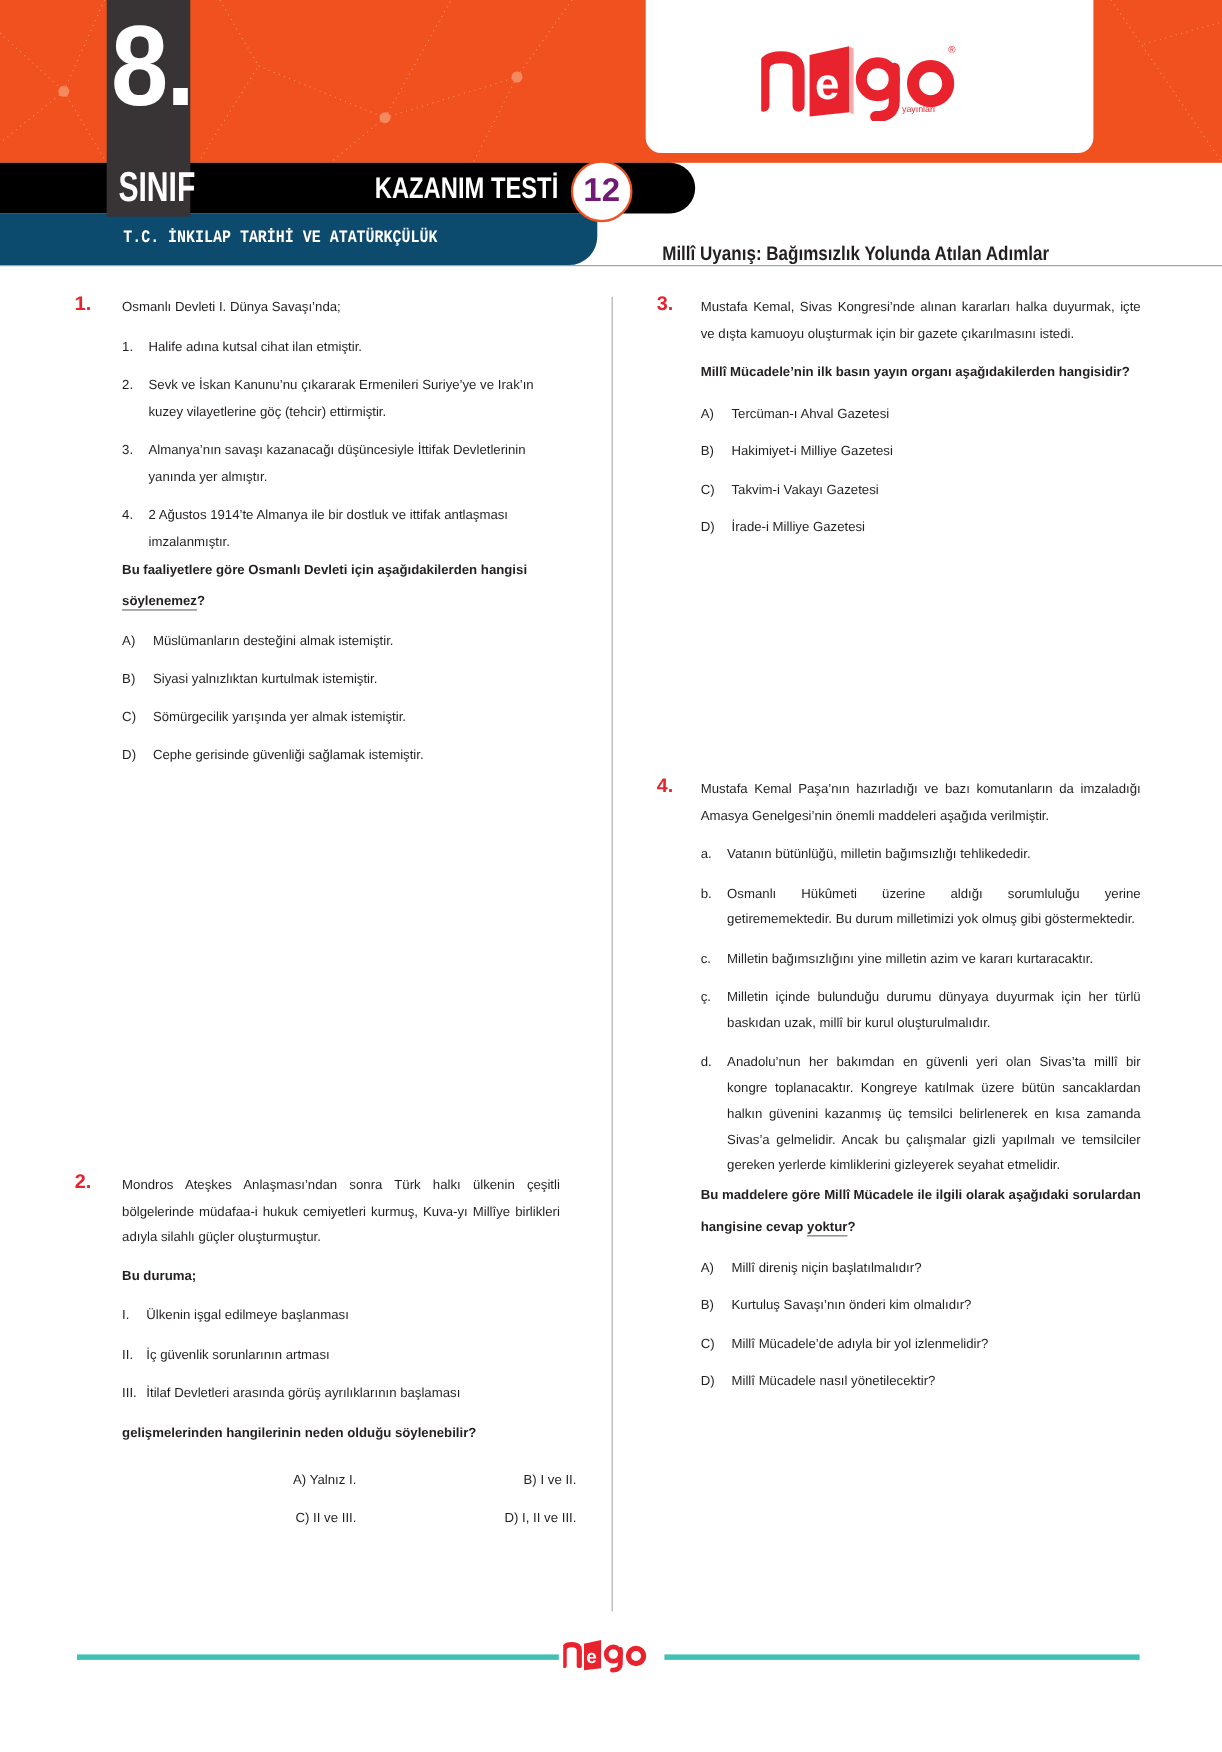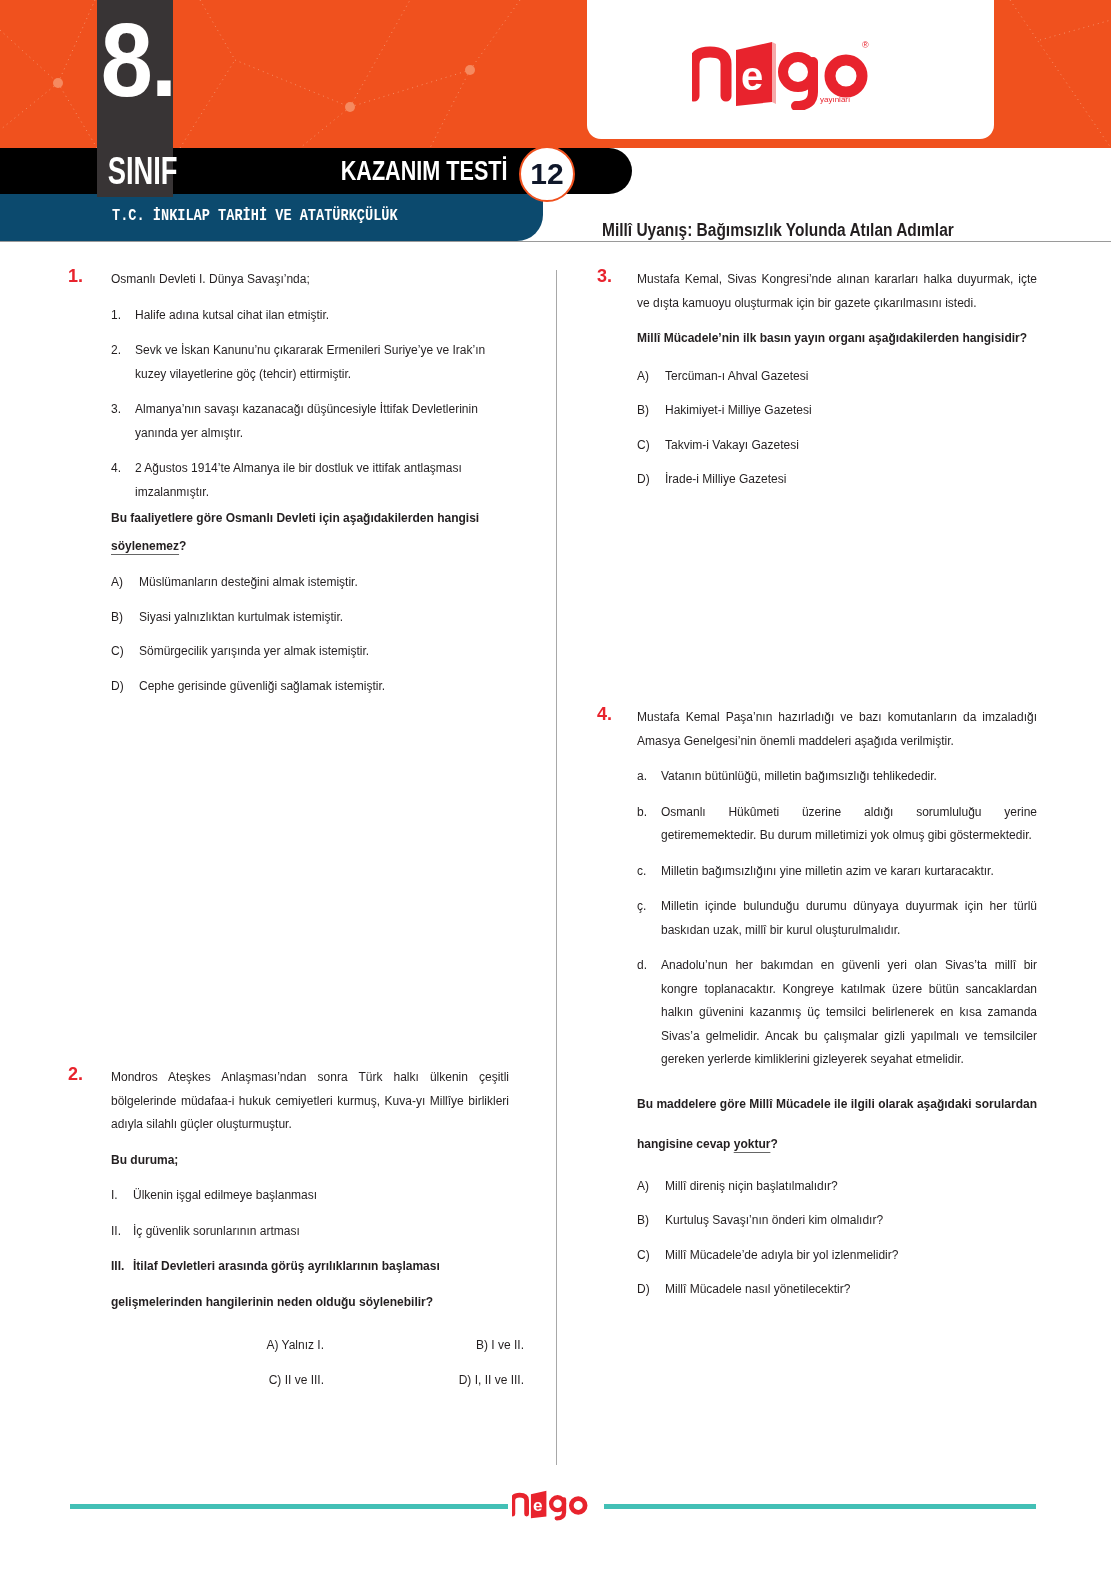--- a/index.html
+++ b/index.html
@@ -5,21 +5,21 @@
   html, body { margin:0; padding:0; }
   body { width:1111px; height:1593px; position:relative; background:#fff; overflow:hidden;
          font-family:"Liberation Sans", sans-serif; color:#231f20; }
   .hdr-orange { position:absolute; left:0; top:0; width:1111px; height:148px; background:#f0511e; overflow:hidden; }
   .hdr-orange svg { position:absolute; left:0; top:0; }
   .grade-block { position:absolute; left:97px; top:0; width:76px; height:197px; background:#383435; z-index:3; }
   .grade-num { position:absolute; left:0; width:100%; top:8px; text-align:center; color:#fff; font-weight:bold; font-size:104px; line-height:1; letter-spacing:-2px; font-family:"Liberation Sans", sans-serif; transform:scaleX(0.9); }
   .grade-lbl { position:absolute; left:0; width:100%; top:152px; text-align:center; color:#fff; font-weight:bold; font-size:38px; line-height:1; transform:scaleX(0.72); }
   .teal-band { position:absolute; left:0; top:148px; width:632px; height:46px; background:#000000; border-radius:0 23px 23px 0; z-index:2; }
   .test-title { position:absolute; right:125px; top:8px; color:#fff; font-weight:bold; font-size:27px; transform:scaleX(0.8); transform-origin:right; white-space:nowrap; }
-  .test-circle { position:absolute; left:519px; top:146px; width:52px; height:52px; border-radius:50%; background:#fff; border:2px solid #f0511e; z-index:4; text-align:center; line-height:52px; font-weight:bold; font-size:30px; color:#0f172a; transform-origin:center; }
+  .test-circle { position:absolute; left:519px; top:146px; width:52px; height:52px; border-radius:50%; background:#fff; border:2px solid #f0511e; z-index:4; text-align:center; line-height:52px; font-weight:bold; font-size:30px; color:#701a75; transform-origin:center; }
   .subject-band { position:absolute; left:0; top:194px; width:543px; height:47px; background:#0c4a6e; border-radius:0 0 26px 0; z-index:1;font-family:Liberation Mono, monospace; }
   .subject-txt { position:absolute; left:112px; top:13px; color:#fff; font-weight:bold; font-size:16px; transform:scaleX(0.85); transform-origin:left; white-space:nowrap; }
   .logo-box { position:absolute; left:587px; top:0; width:407px; height:139px; background:#fff; border-radius:0 0 14px 14px; z-index:2; }
   .logo { position:absolute; left:105px; top:40px; }
   .topic-title { position:absolute; left:602px; top:220px; font-weight:bold; font-size:18px; color:#231f20; transform:scaleX(0.86); transform-origin:left; white-space:nowrap; }
   .rule-line { position:absolute; left:0; top:241px; width:1111px; height:1px; background:#9a9a9a; }
   .col-divider { position:absolute; left:556px; top:270px; width:1px; height:1195px; background:#a8a8a8; }
   .q { position:absolute; font-size:12px; line-height:23.5px; color:#231f20; }
   .qnum { position:absolute; color:#e8232d; font-weight:bold; font-size:18px; }
   .para { margin:0; }
@@ -107,21 +107,21 @@
     <div class="opt"><span class="lbl">D)</span><span>Cephe gerisinde güvenliği sağlamak istemiştir.</span></div>
   </div>
 </div>
 
 <div class="qnum" style="left:68px;top:1064px;">2.</div>
 <div class="q" style="left:111px;top:1066px;width:398px;text-align:justify;">
   <p class="para">Mondros Ateşkes Anlaşması’ndan sonra Türk halkı ülkenin çeşitli bölgelerinde müdafaa-i hukuk cemiyetleri kurmuş, Kuva-yı Millîye birlikleri adıyla silahlı güçler oluşturmuştur.</p>
   <p class="para bold" style="margin-top:12px;">Bu duruma;</p>
   <div class="item" style="padding-left:22px;text-align:left;"><span class="lbl">I.</span><span>Ülkenin işgal edilmeye başlanması</span></div>
   <div class="item" style="padding-left:22px;text-align:left;"><span class="lbl">II.</span><span>İç güvenlik sorunlarının artması</span></div>
-  <div class="item" style="padding-left:22px;text-align:left;font-weight:bold;"><span class="lbl">III.</span><span>İtilaf Devletleri arasında görüş ayrılıklarının başlaması</span></div>
+  <div class="item" style="padding-left:22px;text-align:left;"><span class="lbl">III.</span><span>İtilaf Devletleri arasında görüş ayrılıklarının başlaması</span></div>
   <p class="para bold" style="margin-top:12px;">gelişmelerinden hangilerinin neden olduğu söylenebilir?</p>
   <div class="grid2" style="margin-top:20px;text-align:right;">
     <div><span>A)</span> <span>Yalnız I.</span></div>
     <div><span>B)</span> <span>I ve II.</span></div>
     <div><span>C)</span> <span>II ve III.</span></div>
     <div><span>D)</span> <span>I, II ve III.</span></div>
   </div>
 </div>
 
 <div class="qnum" style="left:597px;top:266px;">3.</div>
@@ -137,21 +137,21 @@
 </div>
 
 <div class="qnum" style="left:597px;top:704px;">4.</div>
 <div class="q" style="left:637px;top:706px;width:400px;text-align:justify;">
   <p class="para">Mustafa Kemal Paşa’nın hazırladığı ve bazı komutanların da imzaladığı Amasya Genelgesi’nin önemli maddeleri aşağıda verilmiştir.</p>
   <div class="item"><span class="lbl">a.</span><span>Vatanın bütünlüğü, milletin bağımsızlığı tehlikededir.</span></div>
   <div class="item"><span class="lbl">b.</span><span>Osmanlı Hükûmeti üzerine aldığı sorumluluğu yerine getirememektedir. Bu durum milletimizi yok olmuş gibi göstermektedir.</span></div>
   <div class="item"><span class="lbl">c.</span><span>Milletin bağımsızlığını yine milletin azim ve kararı kurtaracaktır.</span></div>
   <div class="item"><span class="lbl">ç.</span><span>Milletin içinde bulunduğu durumu dünyaya duyurmak için her türlü baskıdan uzak, millî bir kurul oluşturulmalıdır.</span></div>
   <div class="item"><span class="lbl">d.</span><span>Anadolu’nun her bakımdan en güvenli yeri olan Sivas’ta millî bir kongre toplanacaktır. Kongreye katılmak üzere bütün sancaklardan halkın güvenini kazanmış üç temsilci belirlenerek en kısa zamanda Sivas’a gelmelidir. Ancak bu çalışmalar gizli yapılmalı ve temsilciler gereken yerlerde kimliklerini gizleyerek seyahat etmelidir.</span></div>
-  <p class="para bold" style="margin-top:12px;line-height:40px;"><span>Bu maddelere göre Millî Mücadele  ile ilgili olarak aşağıdaki sorulardan hangisine cevap </span><span class="ul">yoktur</span><span>?</span></p>
+  <p class="para bold" style="line-height:29px;"><span>Bu maddelere göre Millî Mücadele  ile ilgili olarak aşağıdaki sorulardan hangisine cevap </span><span class="ul">yoktur</span><span>?</span></p>
   <div style="margin-top:10px;text-align:left;">
     <div class="opt"><span class="lbl">A)</span><span>Millî direniş niçin başlatılmalıdır?</span></div>
     <div class="opt"><span class="lbl">B)</span><span>Kurtuluş Savaşı’nın önderi kim olmalıdır?</span></div>
     <div class="opt"><span class="lbl">C)</span><span>Millî Mücadele’de adıyla bir yol izlenmelidir?</span></div>
     <div class="opt"><span class="lbl">D)</span><span>Millî Mücadele nasıl yönetilecektir?</span></div>
   </div>
 </div>
 
 <div class="footer-line" style="left:70px;width:438px;"></div>
 <div class="footer-line" style="left:604px;width:432px;"></div>

